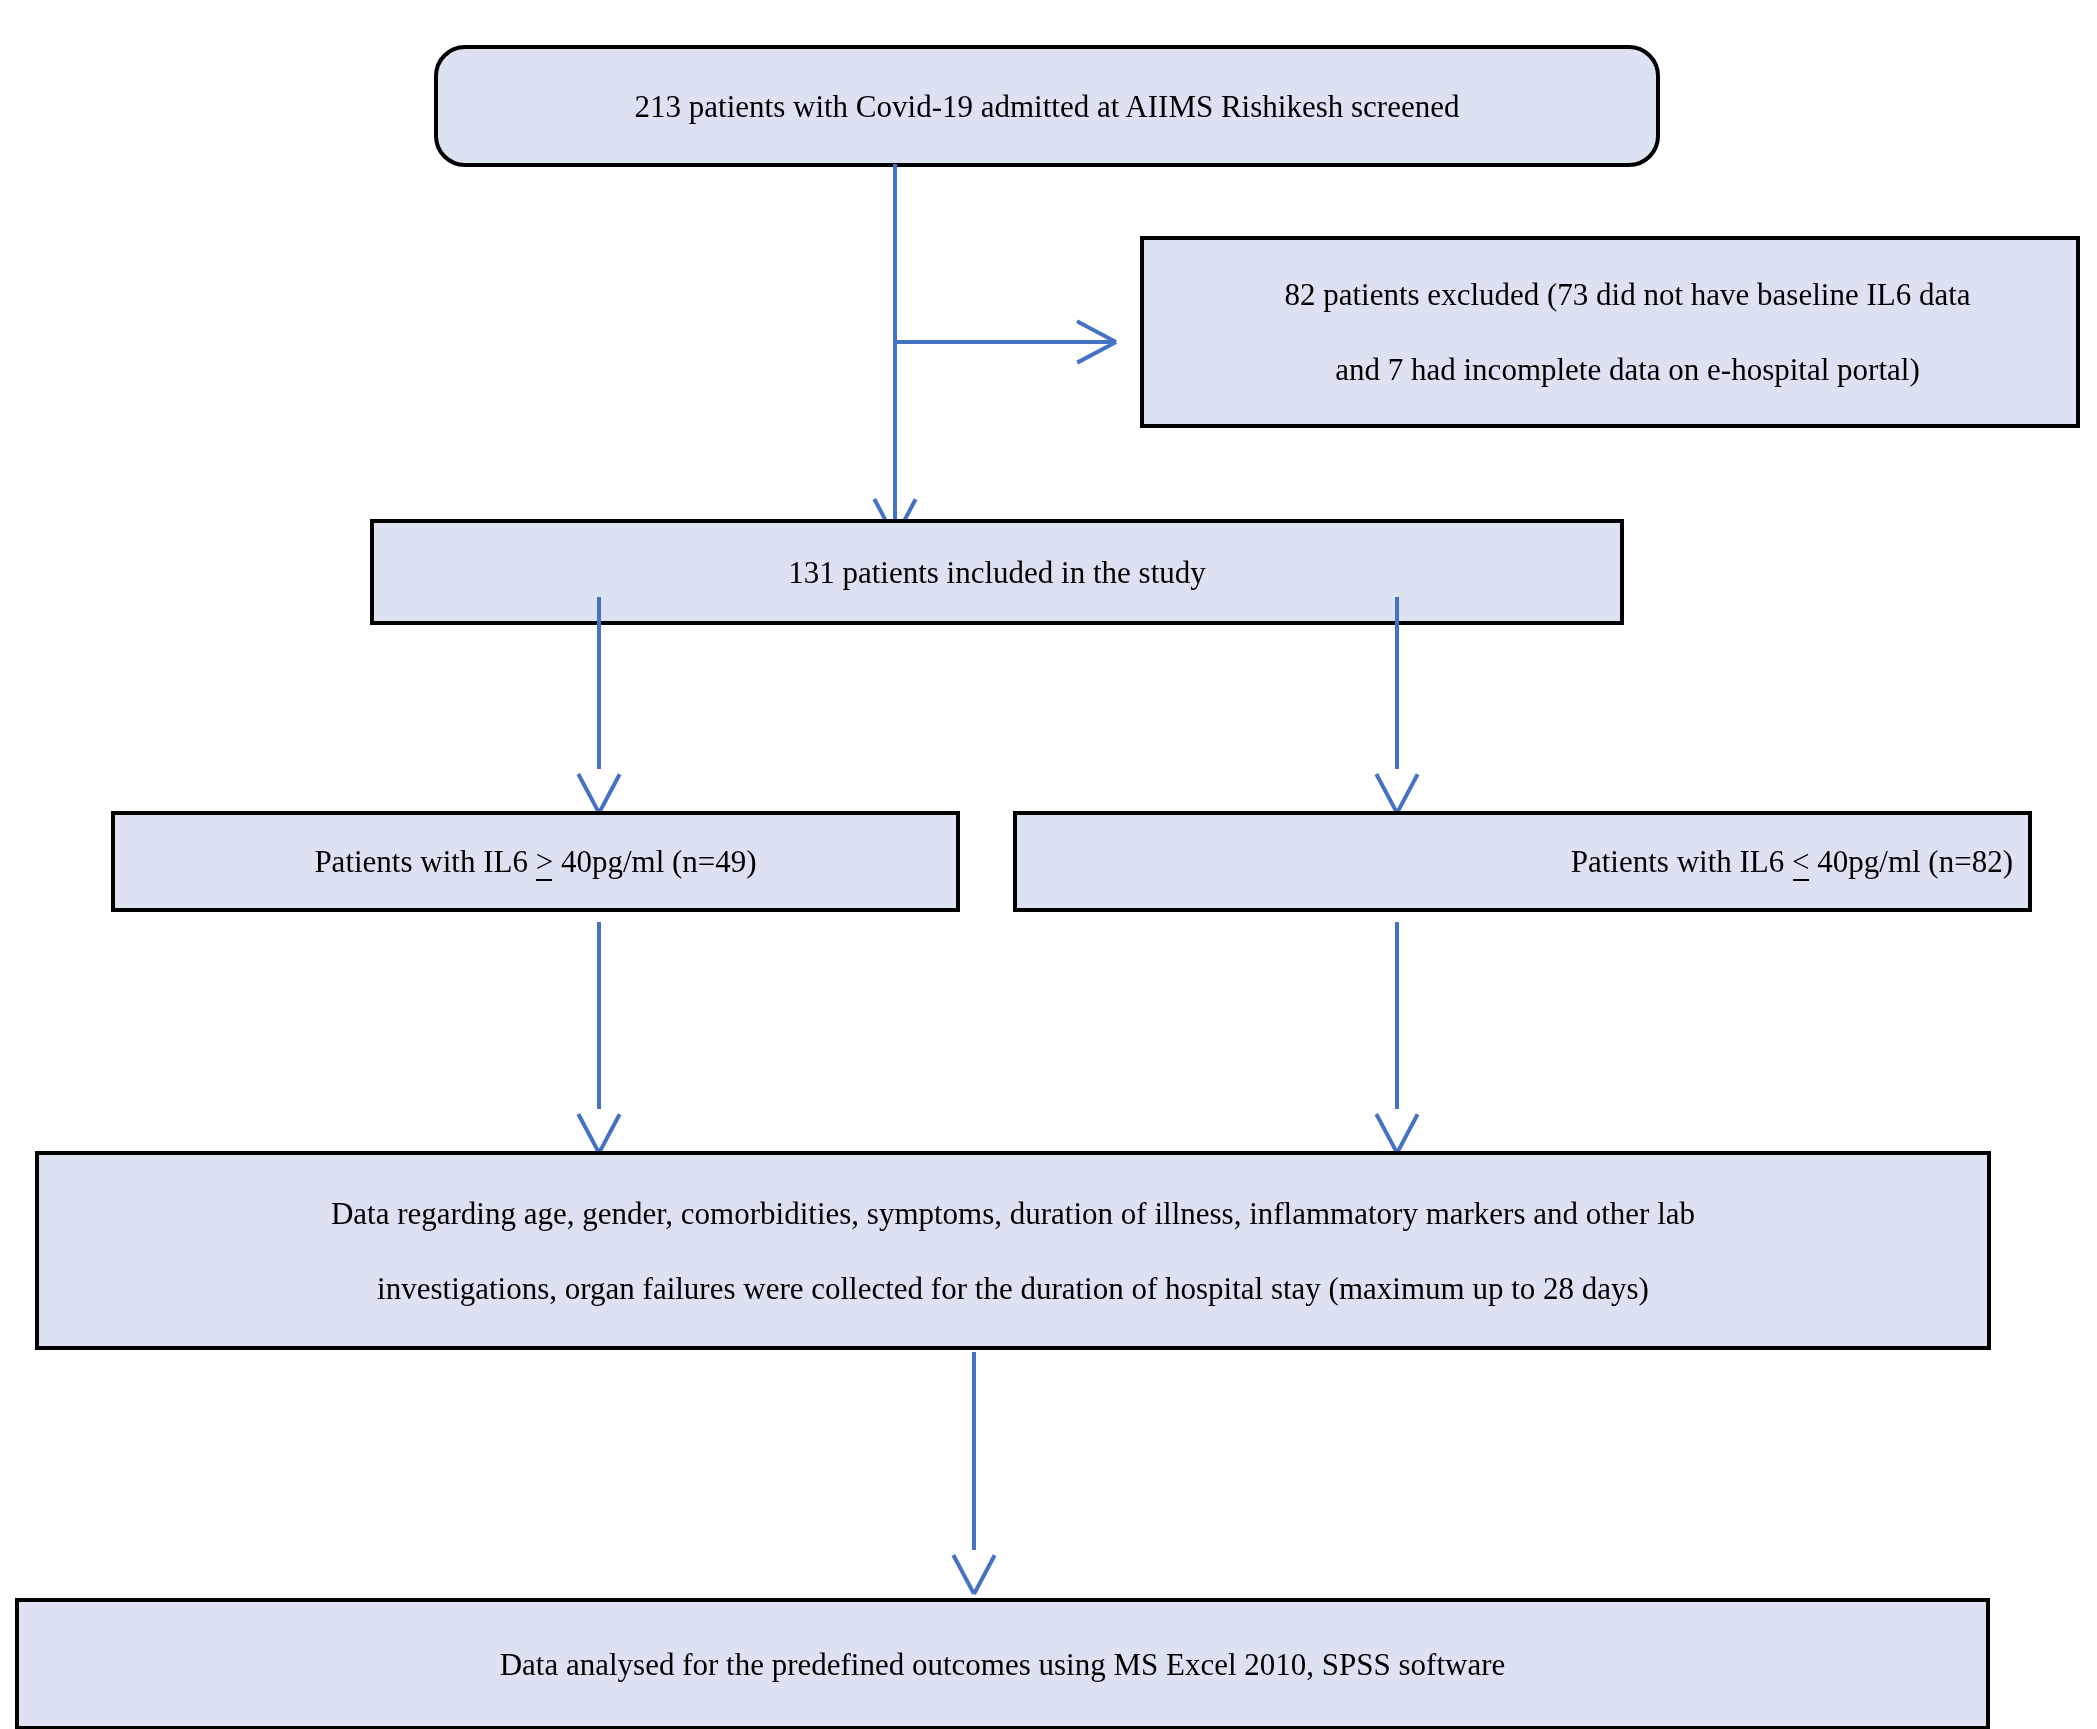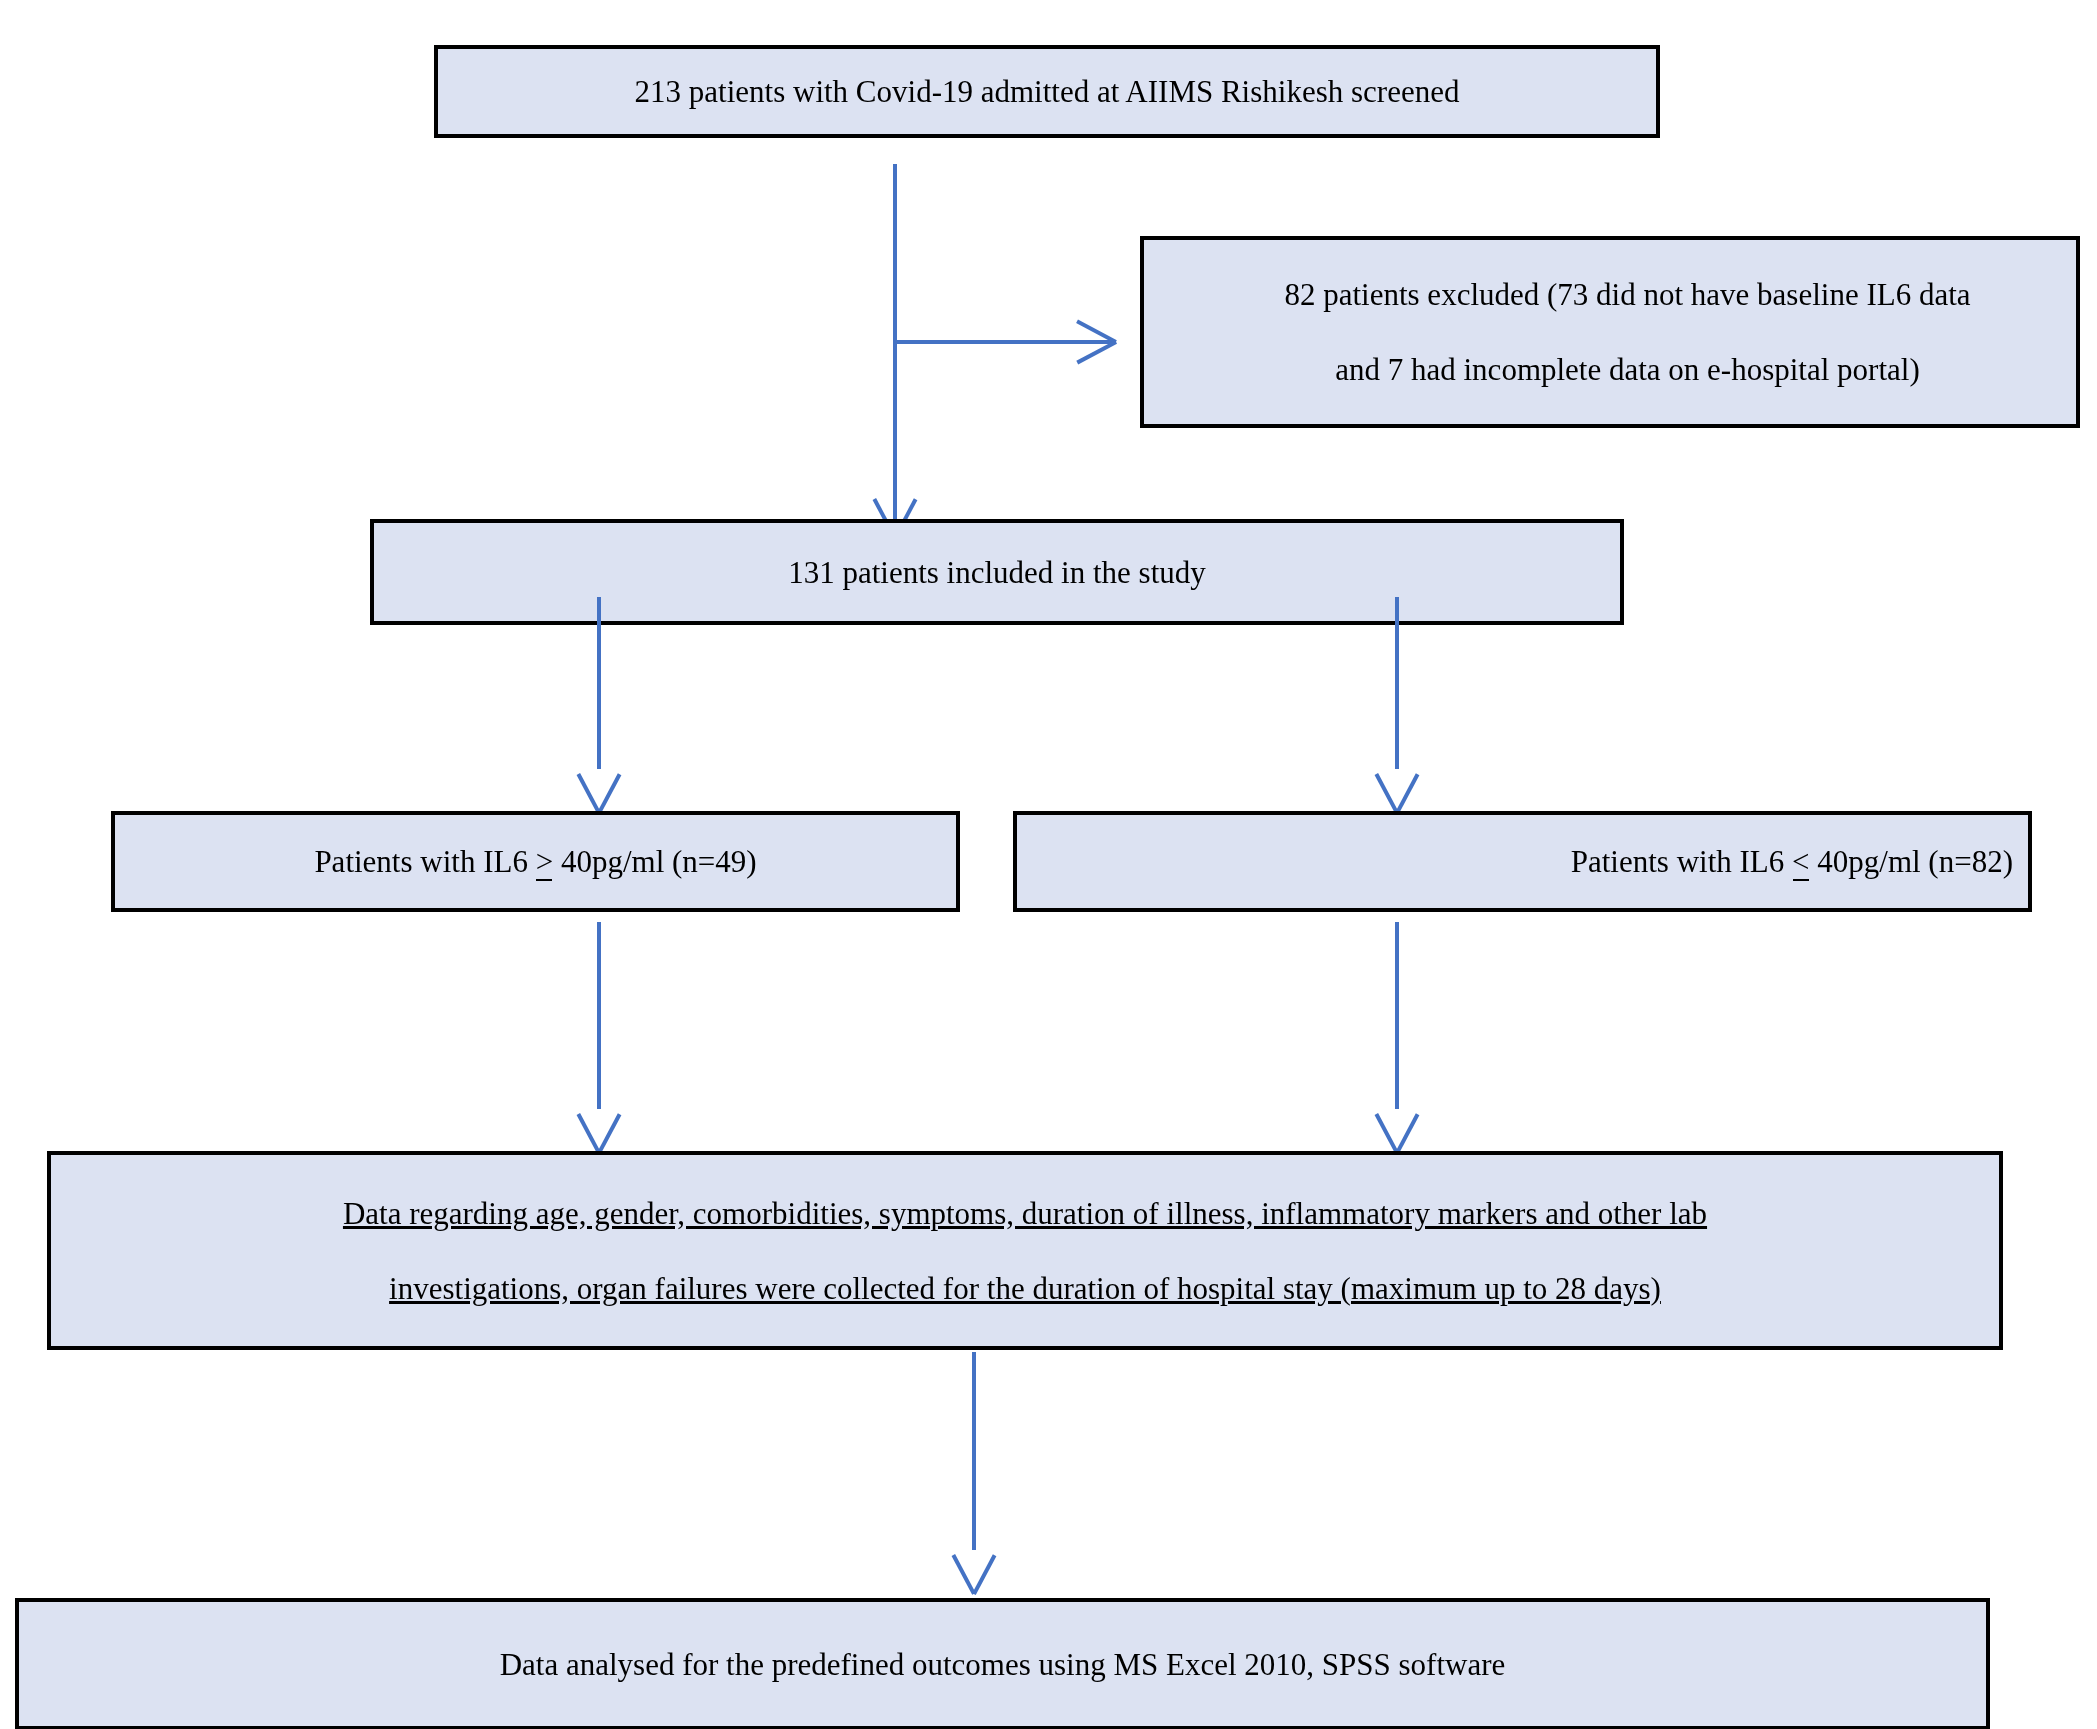--- a/index.html
+++ b/index.html
@@ -112,21 +112,21 @@
     bottom: -0.14em;
     height: 2px;
     background: #000000;
   }
 </style>
 </head>
 <body>
 
 <div id="canvas">
 
-  <div class="node" style="left:434px; top:45px; width:1226px; height:93px;">
+  <div class="node" style="left:434px; top:45px; width:1226px; height:122px;border-radius:31px;">
     <span class="line">213 patients with Covid-19 admitted at AIIMS Rishikesh screened</span>
   </div>
 
   <div class="conn-v" style="left:893px; top:164px; height:374px;"></div>
   <div class="arrowhead-down" style="left:893px; top:494px; height:44px;"></div>
 
   <div class="conn-h" style="left:893px; top:340px; width:223px;"></div>
   <div class="arrowhead-right" style="left:1072px; top:340px; width:44px;"></div>
 
   <div class="node two-line" style="left:1140px; top:236px; width:940px; height:192px;padding-left:35px;">
@@ -151,21 +151,21 @@
   <div class="node" style="left:1013px; top:811px; width:1019px; height:101px;text-align:right;">
     <span class="line"><span>Patients with IL6 </span><span class="cmp">&lt;</span><span> 40pg/ml (n=82)</span></span>
   </div>
 
   <div class="conn-v" style="left:597px; top:922px; height:187px;"></div>
   <div class="arrowhead-down" style="left:597px; top:1109px; height:44px;"></div>
 
   <div class="conn-v" style="left:1395px; top:922px; height:187px;"></div>
   <div class="arrowhead-down" style="left:1395px; top:1109px; height:44px;"></div>
 
-  <div class="node two-line" style="left:47px; top:1151px; width:1956px; height:199px;text-decoration:underline;">
+  <div class="node two-line" style="left:35px; top:1151px; width:1956px; height:199px;">
     <span class="line">Data regarding age, gender, comorbidities, symptoms, duration of illness, inflammatory markers and other lab</span>
     <span class="line">investigations, organ failures were collected for the duration of hospital stay (maximum up to 28 days)</span>
   </div>
 
   <div class="conn-v" style="left:972px; top:1352px; height:198px;"></div>
   <div class="arrowhead-down" style="left:972px; top:1550px; height:44px;"></div>
 
   <div class="node" style="left:15px; top:1598px; width:1975px; height:132px;">
     <span class="line">Data analysed for the predefined outcomes using MS Excel 2010, SPSS software</span>
   </div>

